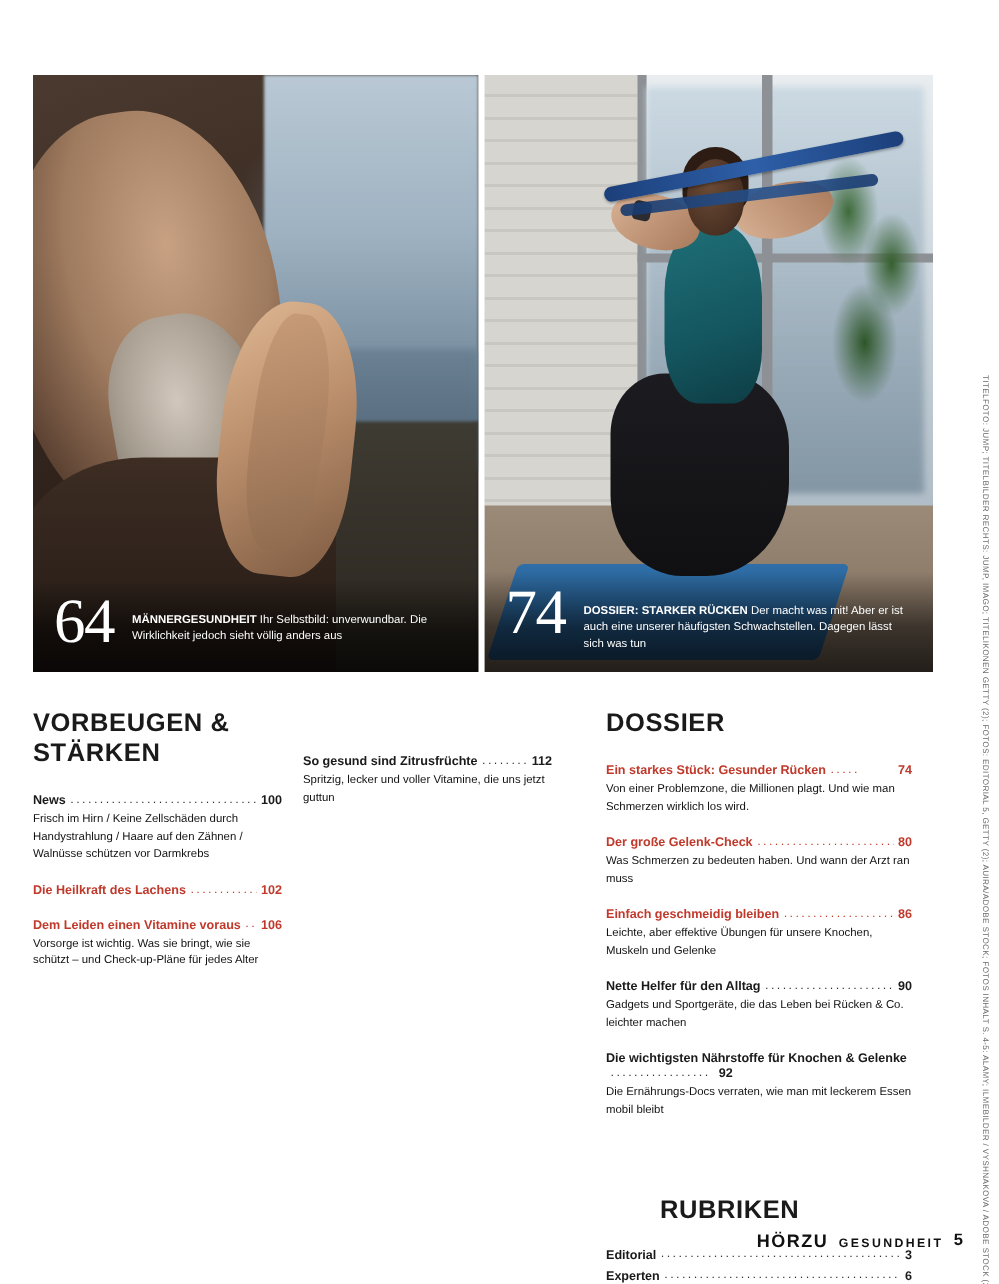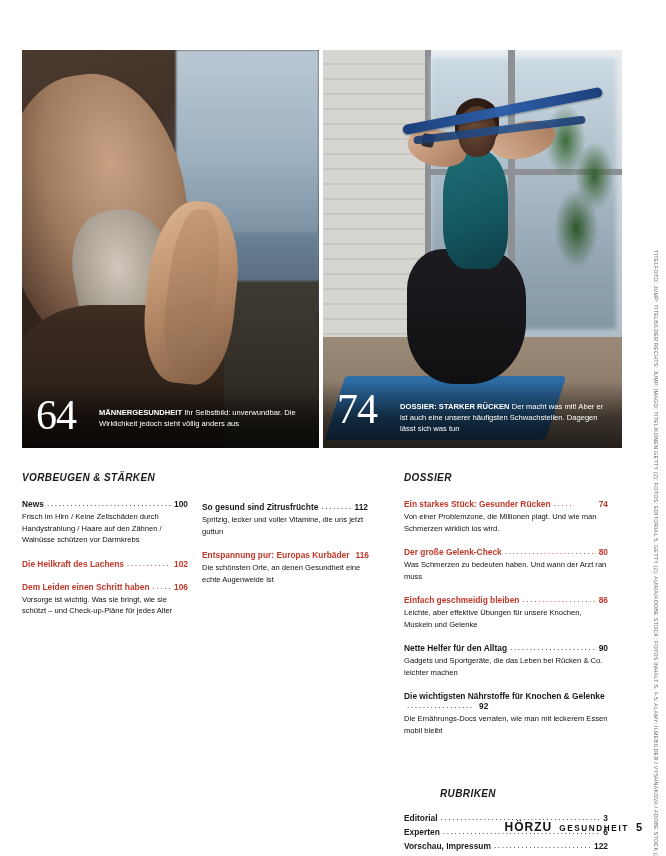--- a/index.html
+++ b/index.html
@@ -196,21 +196,21 @@
     transform: rotate(12deg);
   }
 
   
   .photo-caption {
     position: absolute;
     left: 0; right: 0; bottom: 0;
     padding: 10px 14px 14px 14px;
     display: flex;
     align-items: flex-start;
-    gap: 23px;
+    gap: 12px;
     color: #fff;
     background: linear-gradient(180deg, rgba(0,0,0,0) 0%, rgba(0,0,0,0.55) 55%, rgba(0,0,0,0.72) 100%);
   }
   .cap-num {
     font-family: "Liberation Serif", serif;
     font-size: 42px;
     line-height: .88;
     font-weight: 400;
     letter-spacing: -1px;
     flex: 0 0 auto;
@@ -224,25 +224,24 @@
   .cap-txt b { font-weight: bold; }
 
   
   .toc {
     position: absolute;
     left: 22px; top: 472px;
     width: 600px;
   }
 
   .col-head {
-    font-size: 10px;
+    font-size: 17px;
     font-weight: bold;
     letter-spacing: .4px;
     margin: 0 0 16px 0;
-    font-style: italic;
   }
 
   .cols {
     display: flex;
     gap: 0;
   }
   .col-a { width: 180px; padding-right: 14px; }
   .col-b { width: 180px; padding-right: 14px; }
   .col-c { width: 226px; padding-left: 22px; }
 
@@ -389,48 +388,40 @@
       <div class="entry red">
         <div class="entry-line">
           <span class="entry-title">Die Heilkraft des Lachens</span>
           <span class="dots">..................................................</span>
           <span class="entry-page">102</span>
         </div>
       </div>
 
       <div class="entry red">
         <div class="entry-line">
-          <span class="entry-title">Dem Leiden einen Schritt haben</span>
+          <span class="entry-title">Dem Leiden einen Vitamine voraus</span>
           <span class="dots">.........................</span>
           <span class="entry-page">106</span>
         </div>
         <div class="entry-desc">Vorsorge ist wichtig. Was sie bringt, wie sie schützt – und Check-up-Pläne für jedes Alter</div>
       </div>
     </div>
 
     <div class="col-b">
       <div style="height:30px"></div>
 
       <div class="entry">
         <div class="entry-line">
           <span class="entry-title">So gesund sind Zitrusfrüchte</span>
           <span class="dots">..................................................</span>
           <span class="entry-page">112</span>
         </div>
         <div class="entry-desc">Spritzig, lecker und voller Vitamine, die uns jetzt guttun</div>
       </div>
 
-      <div class="entry red">
-        <div class="entry-line">
-          <span class="entry-title">Entspannung pur: Europas Kurbäder</span>
-          <span class="dots">.........</span>
-          <span class="entry-page">116</span>
-        </div>
-        <div class="entry-desc">Die schönsten Orte, an denen Gesundheit eine echte Augenweide ist</div>
-      </div>
     </div>
 
     <div class="col-c">
       <h2 class="col-head">DOSSIER</h2>
 
       <div class="entry red">
         <div class="entry-line">
           <span class="entry-title">Ein starkes Stück: Gesunder Rücken</span>
           <span class="dots">.....</span>
           <span class="entry-page">74</span>

